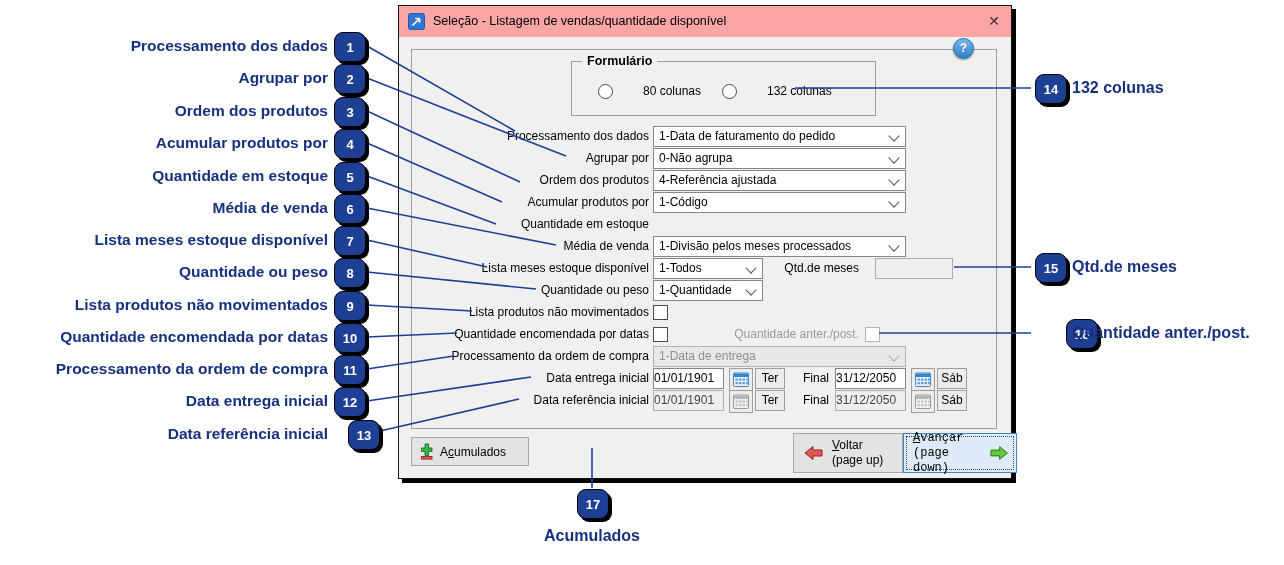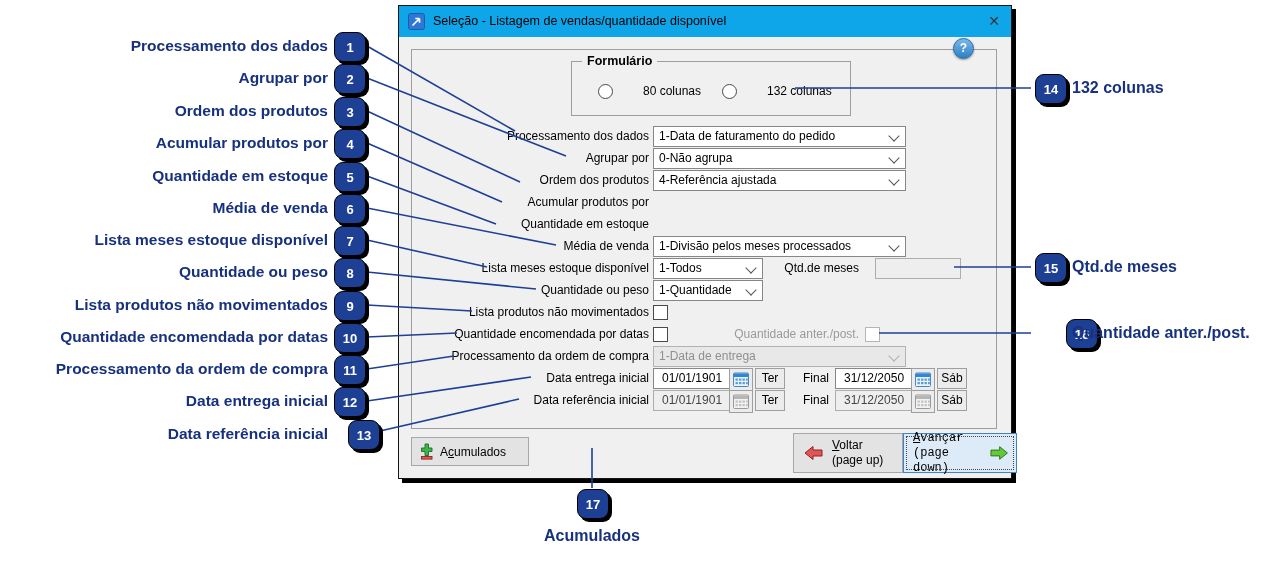--- a/index.html
+++ b/index.html
@@ -2,54 +2,54 @@
 <html><head>
 <meta charset="utf-8">
 <style>
   html,body{margin:0;padding:0;background:#fff;}
   .canvas{position:relative;width:1284px;height:565px;background:#ffffff;overflow:hidden;
           font-family:"Liberation Sans",sans-serif;}
 
   
   .dialog{position:absolute;left:398px;top:5px;width:612px;height:472px;
           background:#f0f0f0;border:1px solid #151515;box-shadow:4px 4px 0 #000;z-index:2;}
-  .titlebar{position:absolute;left:0;top:0;width:100%;height:31px;background:#0ea5e9;}
+  .titlebar{position:absolute;left:0;top:0;width:100%;height:31px;background:#fca5a5;}
   .title-icon{position:absolute;left:9px;top:7px;width:17px;height:17px;}
   .title-text{position:absolute;left:34px;top:0;line-height:31px;font-size:12.5px;color:#000;white-space:nowrap;}
   .close-btn{position:absolute;right:0;top:0;width:34px;height:31px;text-align:center;line-height:31px;
              font-size:14px;color:#333;cursor:pointer;}
   .client{position:absolute;left:0;top:31px;width:610px;height:440px;background:#f0f0f0;}
 
   .frame{position:absolute;left:12px;top:12px;width:584px;height:378px;border:1px solid #9e9e9e;}
   .help{position:absolute;left:554px;top:1px;width:19px;height:19px;border-radius:50%;
         background:linear-gradient(#79b9ea,#2f7fc4);border:1px solid #26699f;color:#fff;
         font-weight:bold;font-size:12px;text-align:center;line-height:19px;cursor:pointer;box-shadow:0 1px 2px rgba(0,0,0,.4);}
 
   
-  .formbox{position:absolute;left:172px;top:24px;width:278px;height:53px;border:1px solid #9e9e9e;}
+  .formbox{position:absolute;left:172px;top:24px;width:278px;height:53px;border:1px solid #9e9e9e;padding-left:25px;}
   .legend{position:absolute;left:10px;top:-8px;background:#f0f0f0;padding:0 5px;font-weight:bold;font-size:12.5px;color:#000;}
   .radio-item{position:absolute;top:21px;height:16px;display:flex;align-items:center;cursor:pointer;}
   .radio{width:13px;height:13px;border:1px solid #4a4a4a;border-radius:50%;background:#fff;margin-right:6px;flex:0 0 auto;}
   .rlab{font-size:12px;color:#000;white-space:nowrap;margin-left:24px;}
 
   
   .row{position:absolute;left:0;width:610px;height:21px;}
   .rlabel{position:absolute;left:0;top:0;width:250px;text-align:right;font-size:12px;color:#000;
           line-height:21px;white-space:nowrap;}
   .combo{position:absolute;top:0;height:19px;background:#fff;border:1px solid #868686;
          font-size:12px;line-height:19px;padding-left:5px;cursor:pointer;overflow:hidden;white-space:nowrap;}
   .combo .chev{position:absolute;right:7px;top:5px;width:7px;height:7px;border-right:1.5px solid #555;
                border-bottom:1.5px solid #555;transform:rotate(45deg);}
   .combo.dis{background:#e8e8e8;border-color:#b2b2b2;color:#8f8f8f;cursor:default;}
   .combo.dis .chev{border-color:#b0b0b0;}
   .w-wide{left:254px;width:246px;}
   .w-small{left:254px;width:103px;}
   .xlabel{position:absolute;left:330px;top:0;width:130px;text-align:right;font-size:12px;line-height:21px;white-space:nowrap;}
   .textbox{position:absolute;top:0;height:19px;border:1px solid #868686;background:#fff;
-           font-size:12px;line-height:19px;padding-left:8px;}
+           font-size:12px;line-height:19px;padding-left:0;}
   .textbox.dis{background:#eeeeee;border-color:#adadad;color:#444;}
   .cb{position:absolute;left:254px;top:3px;width:13px;height:13px;border:1px solid #4a4a4a;background:#fff;cursor:pointer;}
   .cb.dis{border-color:#b5b5b5;cursor:default;}
   .graylab{color:#9a9a9a;}
   .calbtn{position:absolute;top:0;width:22px;height:21px;border:1px solid #9e9e9e;background:#ececec;
           display:flex;align-items:center;justify-content:center;cursor:pointer;}
   .daybox{position:absolute;top:0;width:28px;height:19px;border:1px solid #9e9e9e;background:#ececec;
           font-size:12px;line-height:19px;text-align:center;}
 
   
@@ -148,20 +148,24 @@
       <div class="row" style="top:133px">
         <div class="rlabel">Ordem dos produtos</div>
         <div class="combo w-wide">
           <span>4-Referência ajustada</span>
           <span class="chev"></span>
         </div>
       </div>
 
       <div class="row" style="top:155px">
         <div class="rlabel">Acumular produtos por</div>
+        <div class="combo w-wide">
+          <span>1-Código</span>
+          <span class="chev"></span>
+        </div>
       </div>
 
       <div class="row" style="top:177px">
         <div class="rlabel">Quantidade em estoque</div>
       </div>
 
       <div class="row" style="top:199px">
         <div class="rlabel">Média de venda</div>
         <div class="combo w-wide">
           <span>1-Divisão pelos meses processados</span>

